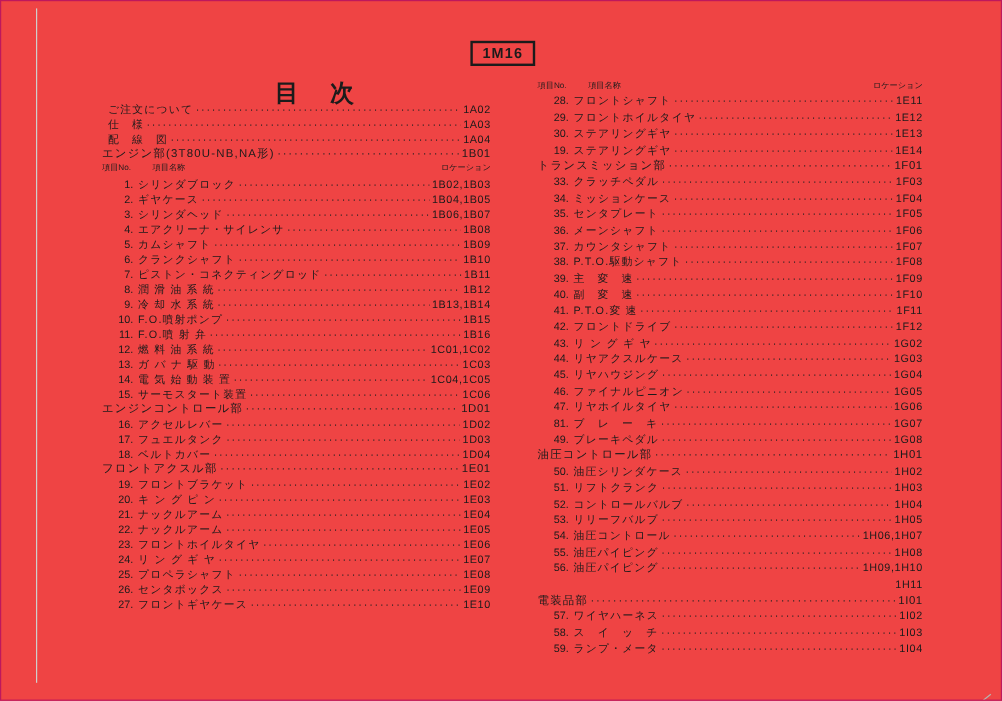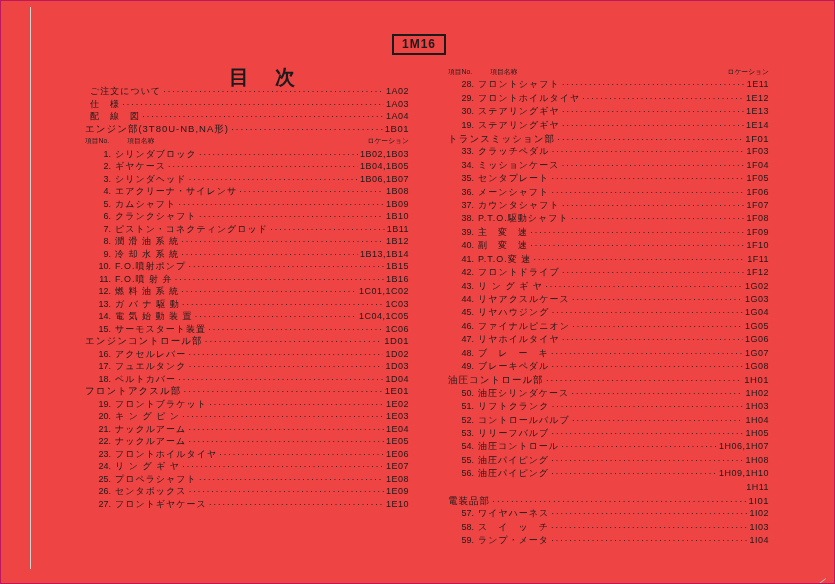--- a/index.html
+++ b/index.html
@@ -356,21 +356,21 @@
         <span class="leader"></span>
         <span class="loc">1G05</span>
       </div>
       <div class="row item">
         <span class="no">47.</span>
         <span class="name">リヤホイルタイヤ</span>
         <span class="leader"></span>
         <span class="loc">1G06</span>
       </div>
       <div class="row item">
-        <span class="no">48.</span>
+        <span class="no">81.</span>
         <span class="name">ブ　レ　ー　キ</span>
         <span class="leader"></span>
         <span class="loc">1G07</span>
       </div>
       <div class="row item">
         <span class="no">49.</span>
         <span class="name">ブレーキペダル</span>
         <span class="leader"></span>
         <span class="loc">1G08</span>
       </div>

